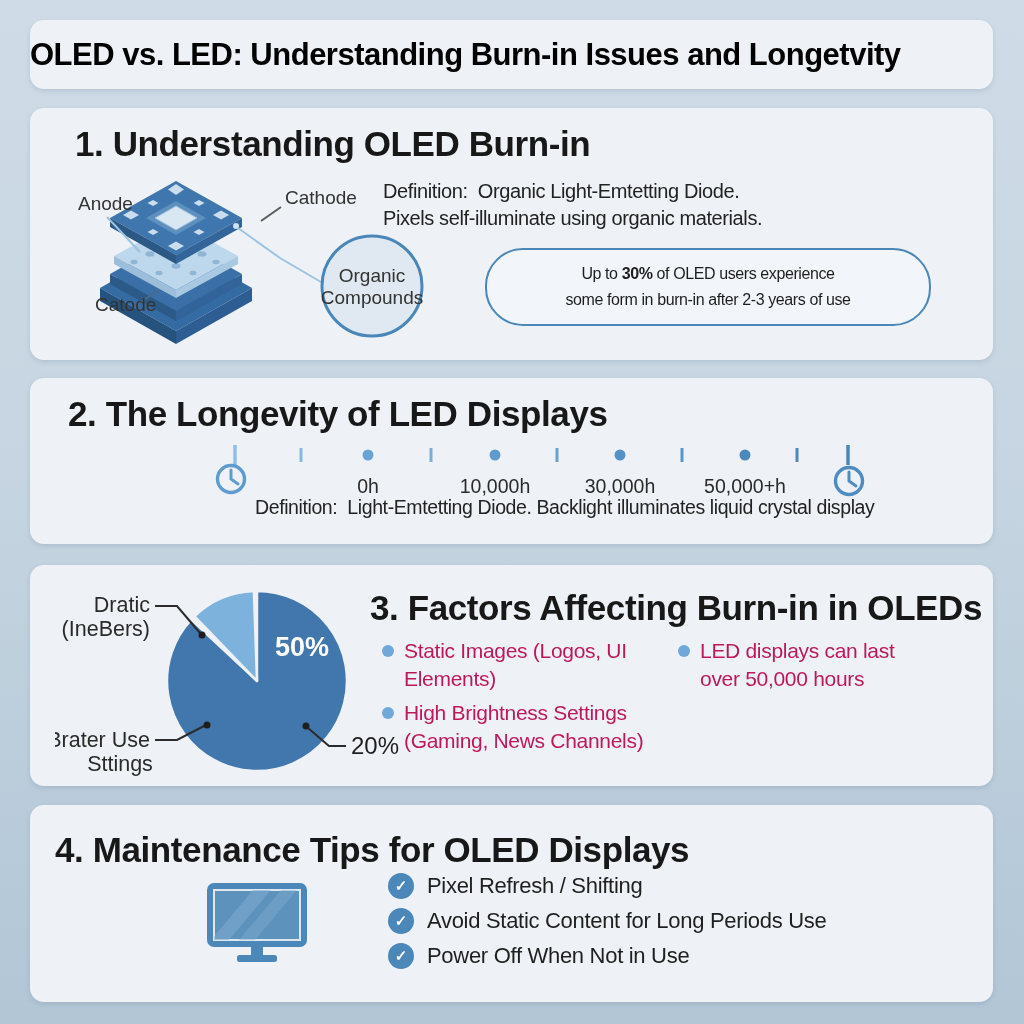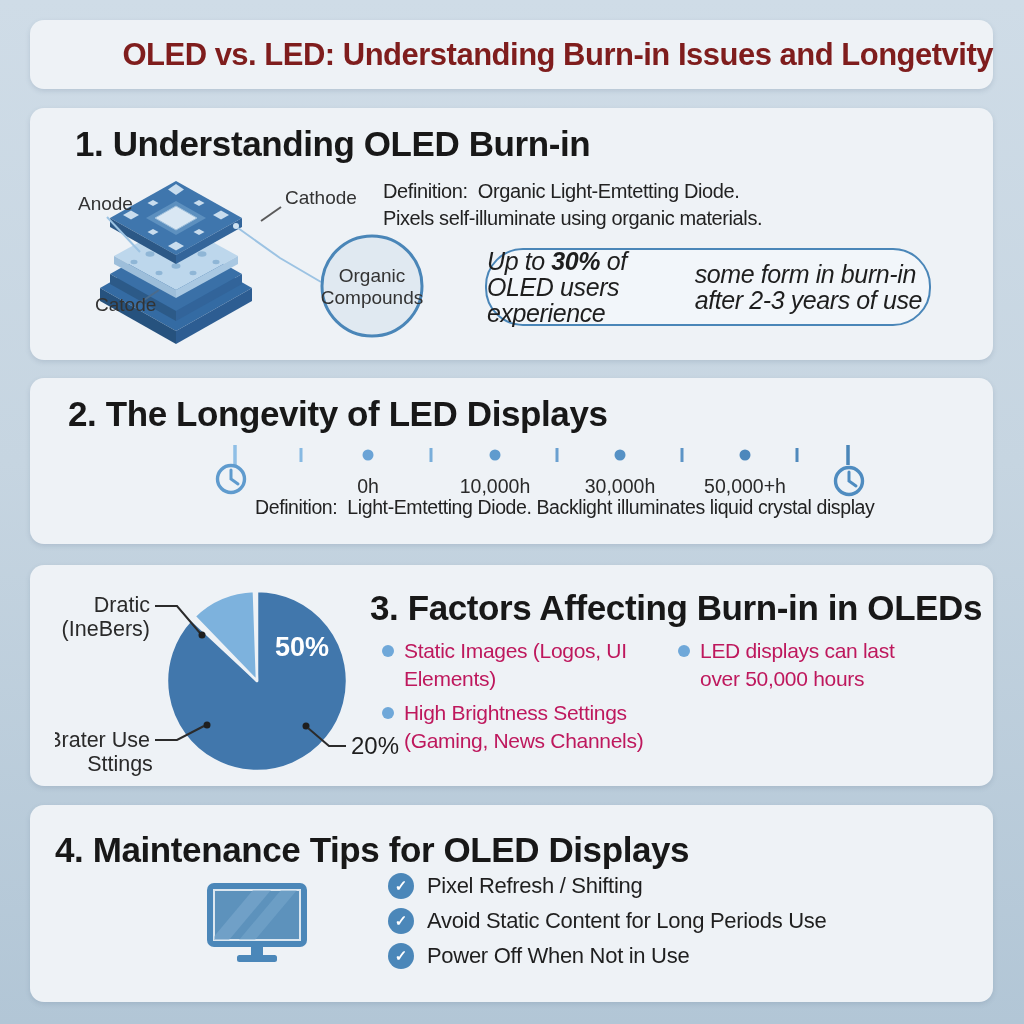--- a/index.html
+++ b/index.html
@@ -3,26 +3,26 @@
 <meta charset="utf-8">
 <style>
   html,body{margin:0;padding:0;background:#b7c9d8;}
   #page{position:relative;width:1024px;height:1024px;overflow:hidden;
         background:linear-gradient(180deg,#cfdce7 0%,#c6d5e1 45%,#b2c6d6 100%);
         font-family:"Liberation Sans",sans-serif;color:#242424;}
   .panel{position:absolute;left:30px;width:963px;background:#eef2f6;border-radius:14px;
          box-shadow:0 2px 5px rgba(80,100,125,.18);}
   .sec-heading{position:absolute;font-weight:bold;font-size:35px;color:#181818;letter-spacing:-.4px;}
   #title-panel{top:20px;height:69px;}
-  .title-text{width:100%;text-align:right;line-height:69px;font-weight:bold;font-size:31px;
-              color:#7f1d1d;letter-spacing:-.5px;}
+  .title-text{width:100%;text-align:left;line-height:69px;font-weight:bold;font-size:31px;
+              color:#000000;letter-spacing:-.5px;}
   .body-text{font-size:20px;letter-spacing:-.4px;color:#222;line-height:27px;white-space:pre-wrap;}
   .callout{position:absolute;left:455px;top:140px;width:442px;height:74px;border:2.5px solid #4a86b8;
-           border-radius:38px;background:#f2f6fa;display:flex;flex-direction:row;justify-content:center;
-           align-items:center;font-size:25px;letter-spacing:-.4px;color:#1e1e1e;line-height:26px;font-style:italic;}
+           border-radius:38px;background:#f2f6fa;display:flex;flex-direction:column;justify-content:center;
+           align-items:center;font-size:16px;letter-spacing:-.4px;color:#1e1e1e;line-height:26px;}
   .bullet-item{position:absolute;display:flex;align-items:flex-start;font-size:21px;
                letter-spacing:-.3px;line-height:28px;color:#be185d;}
   .bullet-dot{flex:0 0 auto;width:12px;height:12px;border-radius:50%;background:#6fa8d9;
               margin:8px 10px 0 0;}
   .tip-row{position:absolute;display:flex;align-items:center;font-size:22px;letter-spacing:-.3px;color:#1f1f1f;}
   .check-circle{flex:0 0 auto;width:26px;height:26px;border-radius:50%;background:#4b87b9;color:#fff;
                 display:flex;align-items:center;justify-content:center;font-size:15px;font-weight:bold;
                 margin-right:13px;}
   svg text{font-family:"Liberation Sans",sans-serif;}
 </style>

